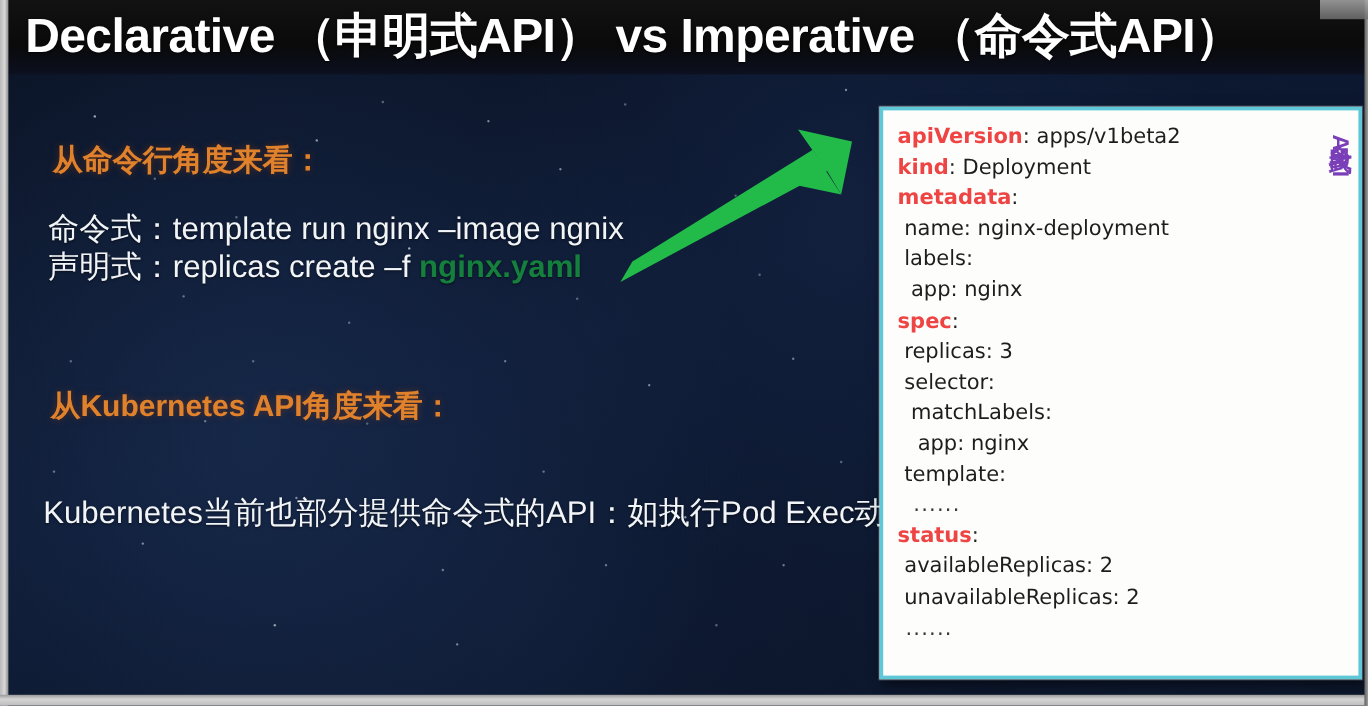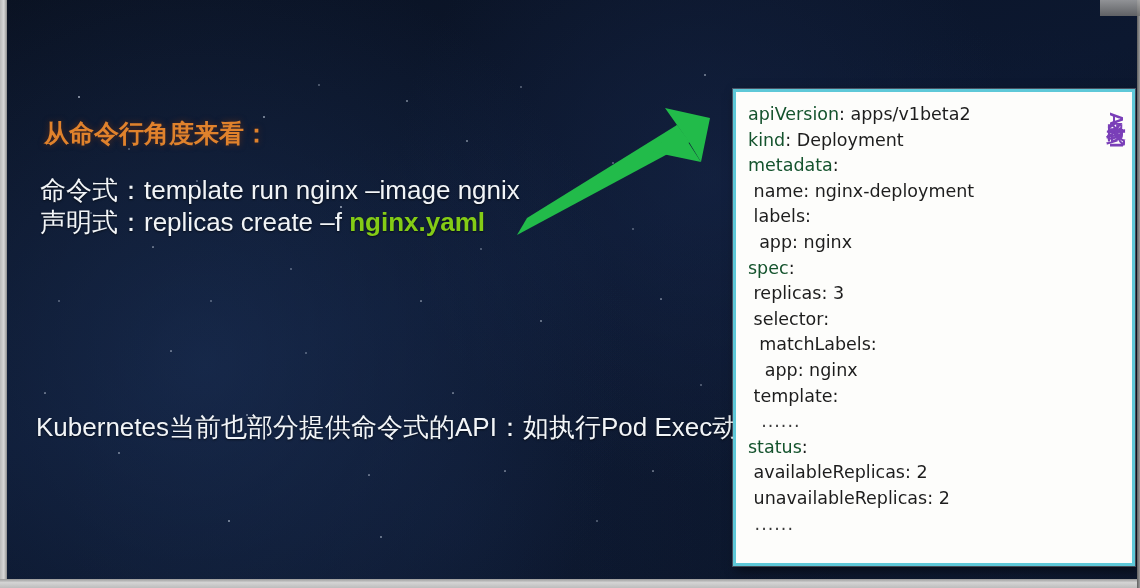--- a/index.html
+++ b/index.html
@@ -64,42 +64,42 @@
     position:absolute;
     color:#f2f5f8;
     font-size:26px;
     white-space:nowrap;
     text-shadow:0 1px 2px rgba(0,0,0,.6);
   }
   #line-imperative{left:40px;top:173px;}
   #line-declarative{left:40px;top:205px;}
   #line-k8s-1{left:38px;top:378px;}
   #line-k8s-2{left:36px;top:410px;}
-  .hl-green{color:#84cc16;font-weight:bold;}
+  .hl-green{color:#15803d;font-weight:bold;}
 
   
   .arrow-wrap{position:absolute;left:505px;top:100px;width:215px;height:150px;}
 
   
   .yaml-panel{
     position:absolute;left:733px;top:89px;width:402px;height:477px;
     background:#fdfdfb;
     border:3px solid #5ec8d8;
     box-sizing:border-box;
     box-shadow:0 0 0 1px rgba(255,255,255,.25), 3px 4px 10px rgba(0,0,0,.55);
   }
   .yaml-code{
     position:absolute;left:12px;top:10px;width:330px;
     font-family:"DejaVu Sans","Liberation Sans",sans-serif;
     font-size:17.5px;
     line-height:25.6px;
     color:#1d1d1d;
     white-space:pre;
   }
-  .yk{color:#14532d;font-weight:normal;}
+  .yk{color:#ef4444;font-weight:bold;}
   .ydots{color:#3a3a3a;letter-spacing:1px;}
 
   .vtext{
     position:absolute;right:6px;top:14px;
     writing-mode:vertical-rl;
     color:#7a3fb8;
     font-size:19px;font-weight:bold;
     letter-spacing:2px;
     line-height:1;
   }
@@ -150,31 +150,35 @@
       <div class="star" style="left: 452px; top: 392px; width: 1.76px; height: 1.76px; opacity: 0.44;"></div>
       <div class="star" style="left: 596px; top: 520px; width: 1.6px; height: 1.6px; opacity: 0.35;"></div>
       <div class="star" style="left: 380px; top: 536px; width: 1.92px; height: 1.92px; opacity: 0.53;"></div>
       <div class="star" style="left: 700px; top: 384px; width: 1.6px; height: 1.6px; opacity: 0.35;"></div>
       <div class="star" style="left: 44px; top: 392px; width: 1.76px; height: 1.76px; opacity: 0.44;"></div>
       <div class="star" style="left: 318px; top: 84px; width: 1.6px; height: 1.6px; opacity: 0.35;"></div>
       <div class="star" style="left: 504px; top: 470px; width: 1.76px; height: 1.76px; opacity: 0.44;"></div>
       <div class="star" style="left: 210px; top: 300px; width: 1.6px; height: 1.6px; opacity: 0.35;"></div>
     </div>
 
+  <div class="titlebar">
+    <div class="title-text">Declarative （申明式API） vs Imperative （命令式API）</div>
+  </div>
 
   <div class="heading" id="heading-cli">从命令行角度来看：</div>
 
   <div class="body-line" id="line-imperative">
     <span>命令式：</span><span>template run nginx –image ngnix</span>
   </div>
 
   <div class="body-line" id="line-declarative">
     <span>声明式：</span><span>replicas create –f </span><span class="hl-green">nginx.yaml</span>
   </div>
 
+  <div class="heading" id="heading-api">从Kubernetes API角度来看：</div>
 
 
   <div class="body-line" id="line-k8s-2">Kubernetes当前也部分提供命令式的API：如执行Pod Exec动作</div>
 
   <div class="arrow-wrap">
     <svg width="215" height="150" viewBox="0 0 215 150">
       <g id="arrow-g">
         <polygon points="12,135 22,118 172,25 185,42" fill="#22bb4a"></polygon>
         <polygon points="160,8 205,18 196,62 184,42 172,25" fill="#22bb4a"></polygon>
         <polygon points="172,25 196,62 148,52" fill="#22bb4a"></polygon>

